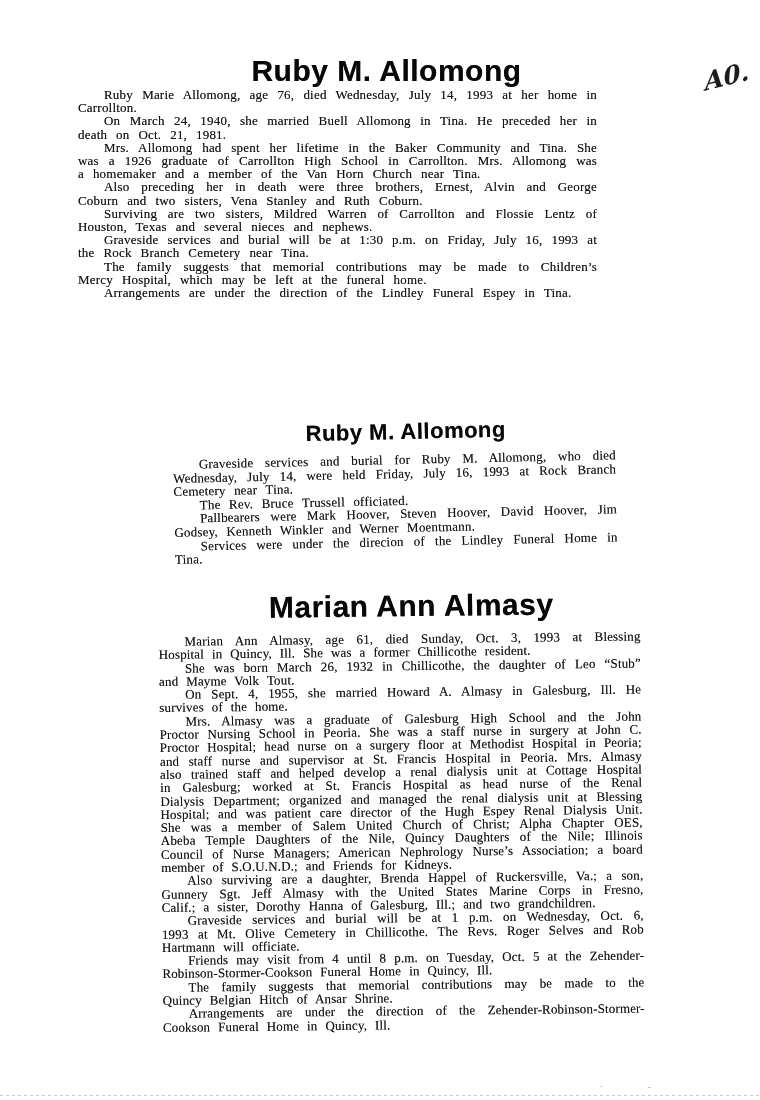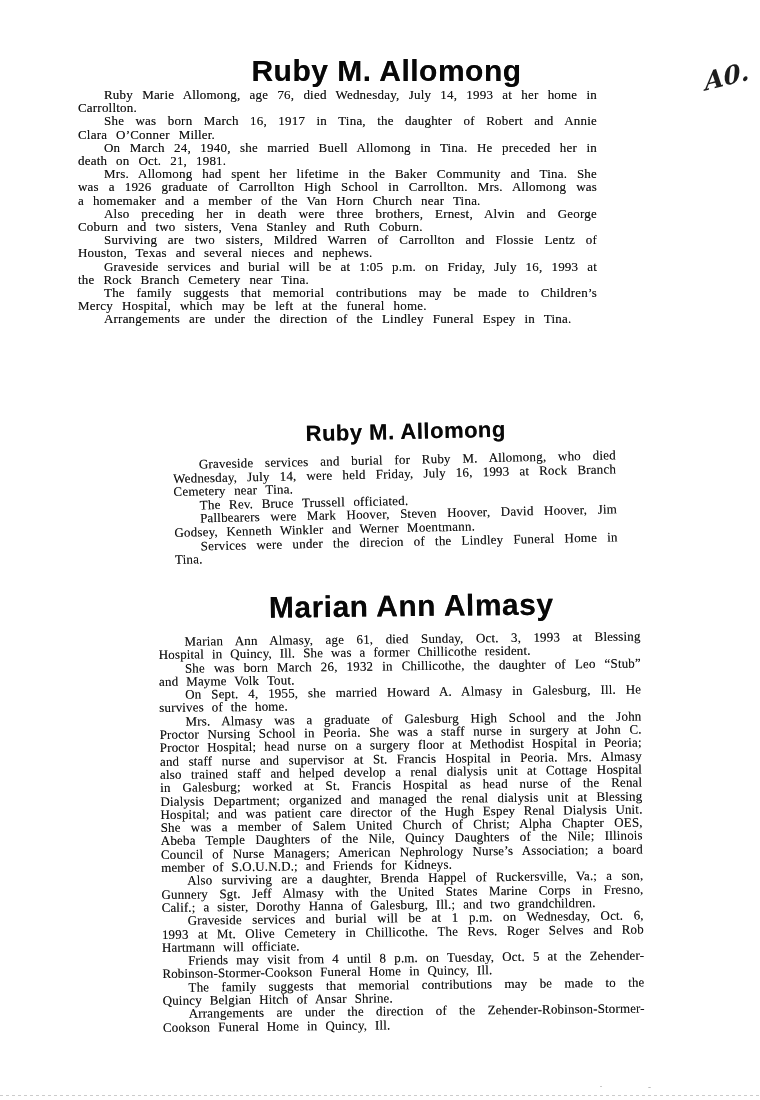--- a/index.html
+++ b/index.html
@@ -98,26 +98,25 @@
 <body>
 
 <div id="scan-page">
 
   <span id="hand-mark">A0.</span>
 
   <section id="obit-1" class="obit">
     <h1 class="obit-title" style="margin:0;">Ruby M. Allomong</h1>
     <div class="obit-body">
         <p>Ruby Marie Allomong, age 76, died Wednesday, July 14, 1993 at her home in Carrollton.</p>
-        <p>She was born March 16, 1917 in Tina, the daughter of Robert and Annie Clara O’Conner Miller.</p>
         <p>On March 24, 1940, she married Buell Allomong in Tina. He preceded her in death on Oct. 21, 1981.</p>
         <p>Mrs. Allomong had spent her lifetime in the Baker Community and Tina. She was a 1926 graduate of Carrollton High School in Carrollton. Mrs. Allomong was a homemaker and a member of the Van Horn Church near Tina.</p>
         <p>Also preceding her in death were three brothers, Ernest, Alvin and George Coburn and two sisters, Vena Stanley and Ruth Coburn.</p>
         <p>Surviving are two sisters, Mildred Warren of Carrollton and Flossie Lentz of Houston, Texas and several nieces and nephews.</p>
-        <p>Graveside services and burial will be at 1:05 p.m. on Friday, July 16, 1993 at the Rock Branch Cemetery near Tina.</p>
+        <p>Graveside services and burial will be at 1:30 p.m. on Friday, July 16, 1993 at the Rock Branch Cemetery near Tina.</p>
         <p>The family suggests that memorial contributions may be made to Children’s Mercy Hospital, which may be left at the funeral home.</p>
         <p>Arrangements are under the direction of the Lindley Funeral Espey in Tina.</p>
       </div>
   </section>
 
   <section id="obit-2" class="obit">
     <h2 class="obit-title" style="margin:0;">Ruby M. Allomong</h2>
     <div class="obit-body">
         <p>Graveside services and burial for Ruby M. Allomong, who died Wednesday, July 14, were held Friday, July 16, 1993 at Rock Branch Cemetery near Tina.</p>
         <p>The Rev. Bruce Trussell officiated.</p>

